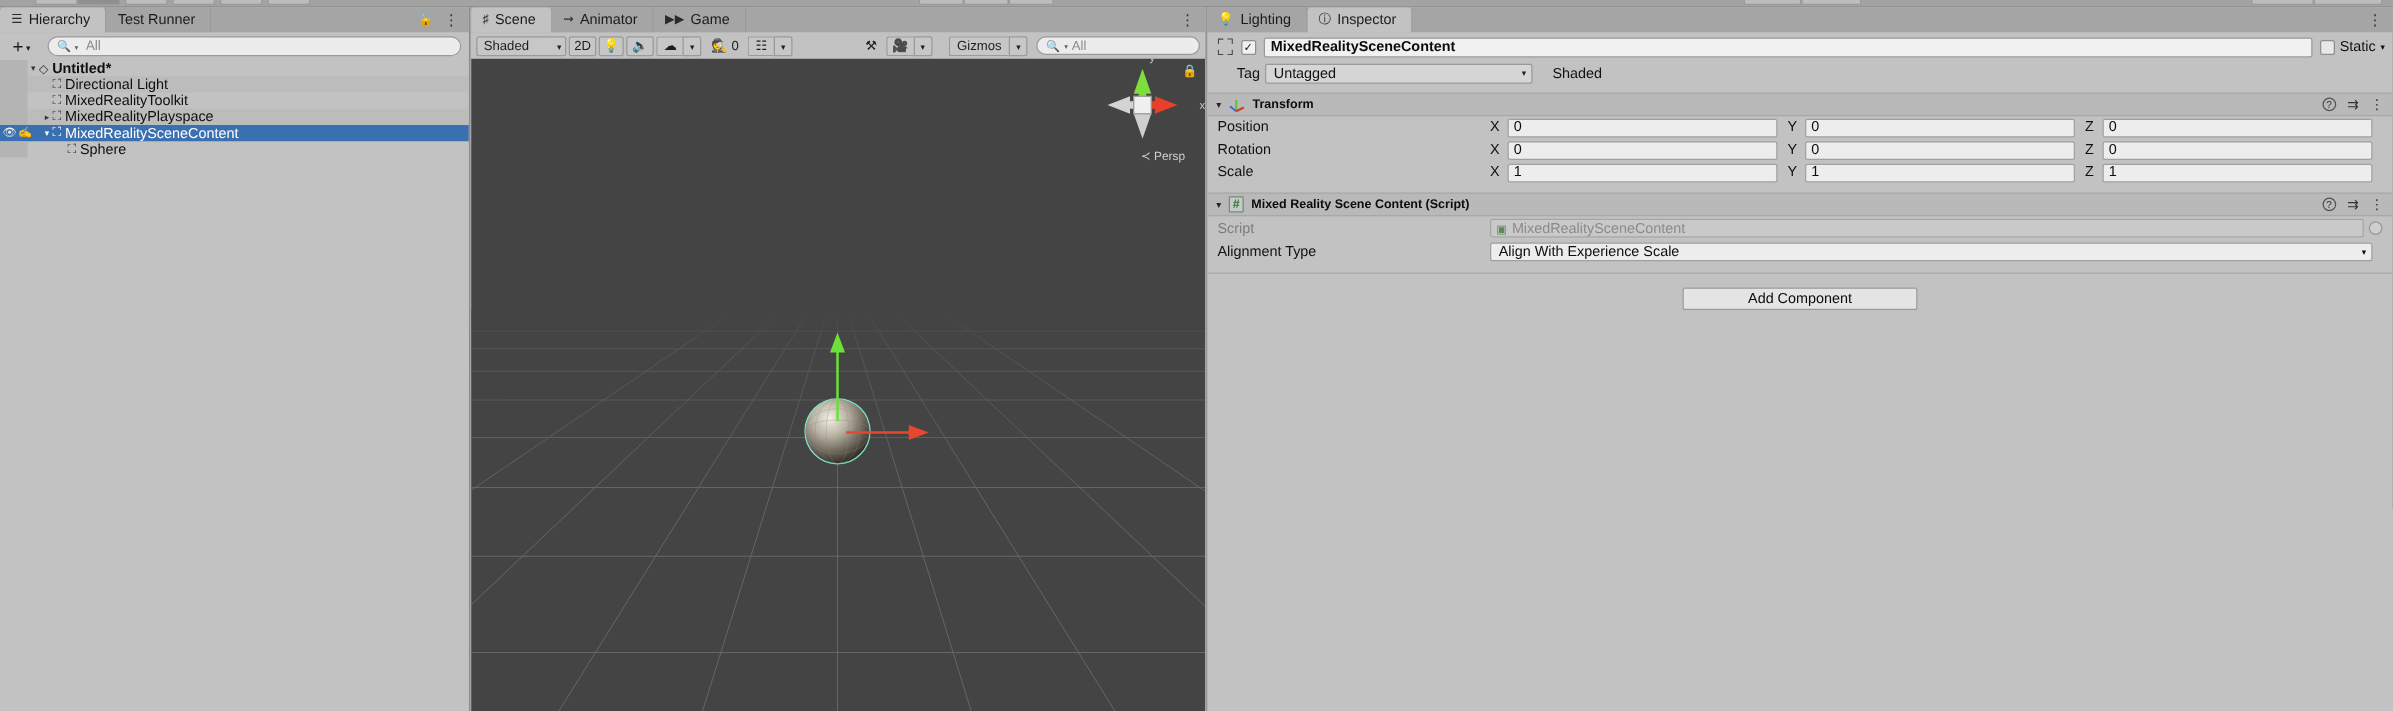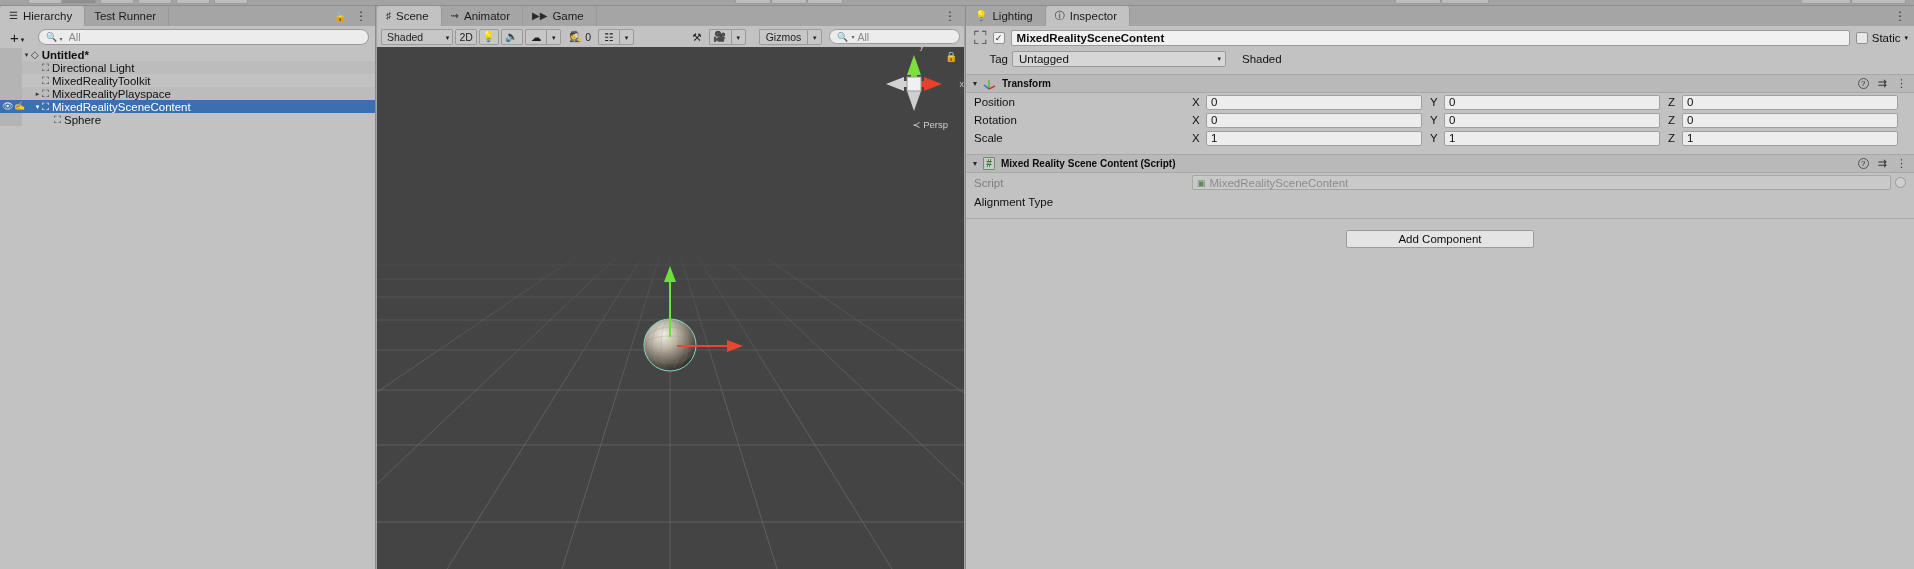--- a/index.html
+++ b/index.html
@@ -526,20 +526,24 @@
           <span class="pname dim">Script</span>
           <span class="objfield">
             <span class="sic">▣</span>
             <span>MixedRealitySceneContent</span>
           </span>
           <span class="radio"></span>
         </div>
 
         <div class="prow" style="height:19px;">
           <span class="pname">Alignment Type</span>
+          <span class="wide-drop" style="margin-right:8px;">
+            <span>Align With Experience Scale</span>
+            <span class="car" style="font-size:7px;">▾</span>
+          </span>
         </div>
       </div>
 
       <div class="sep"></div>
 
       <div class="addwrap">
         <div class="addbtn">Add Component</div>
       </div>
     </div>
   </div>

